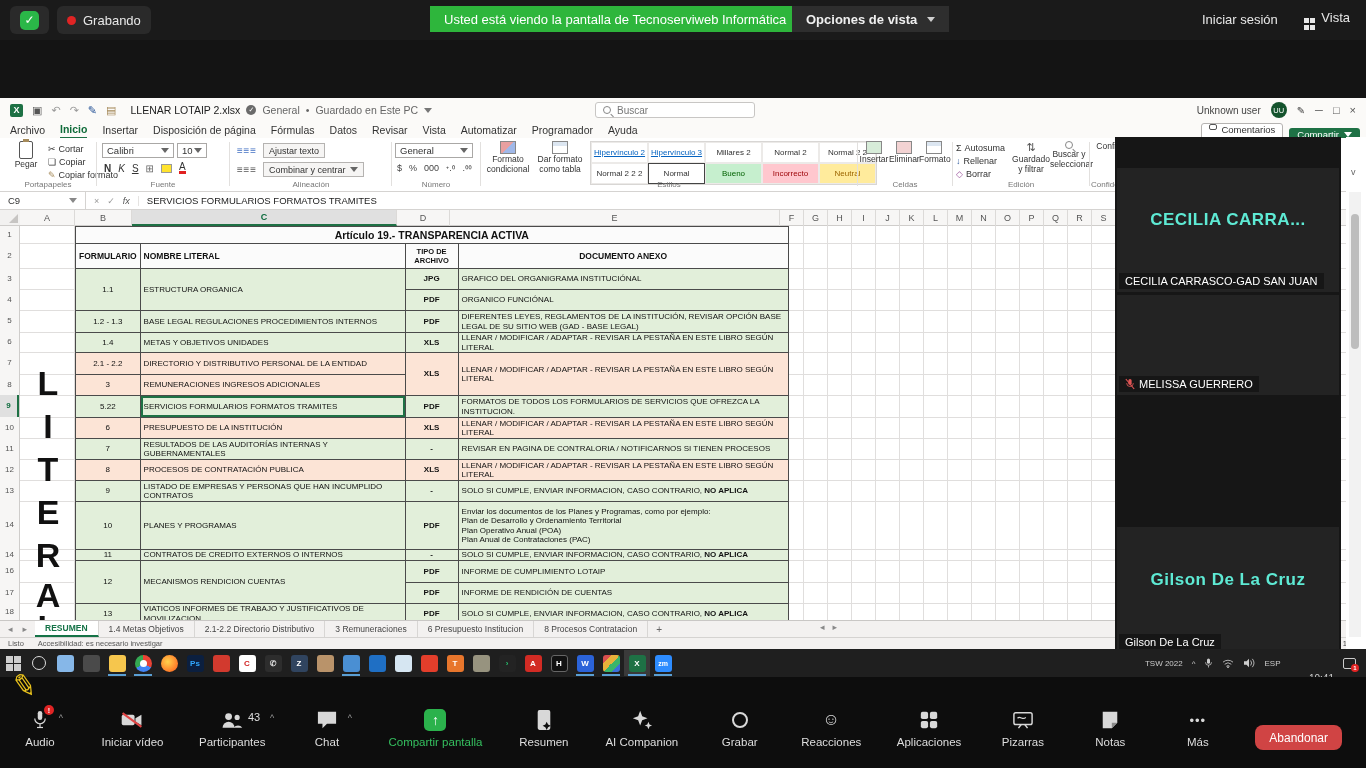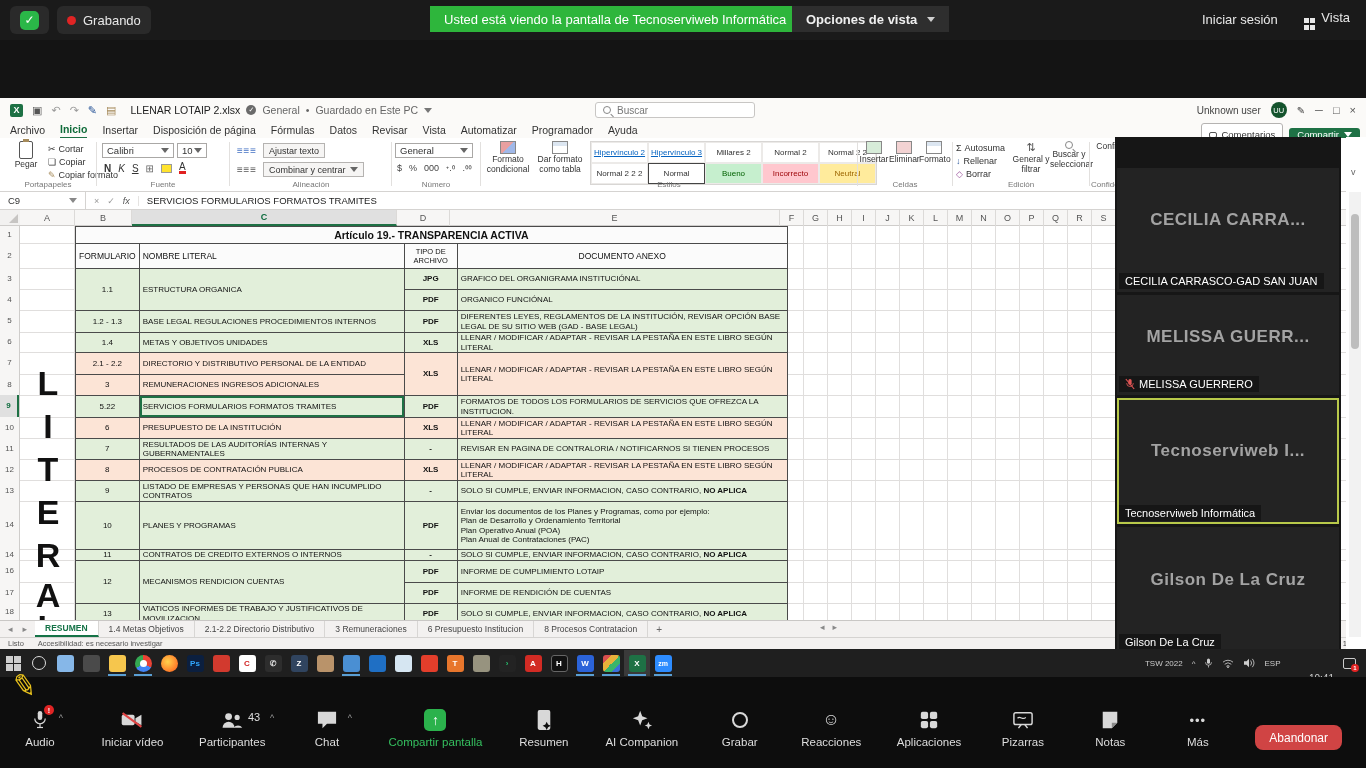--- a/index.html
+++ b/index.html
@@ -31,21 +31,21 @@
   .mag { width:8px; height:8px; border:1.3px solid #888; border-radius:50%; position:relative; flex:0 0 auto; }
   .mag::after { content:""; position:absolute; width:4px; height:1.3px; background:#888; transform:rotate(45deg); left:6px; top:8px; }
   .xl-title-r { position:absolute; right:10px; top:0; height:24px; display:flex; align-items:center; gap:10px; font-size:10px; color:#444; }
   .avatar { width:16px; height:16px; border-radius:50%; background:#14532d; color:#fff; font-size:7.5px; display:flex; align-items:center; justify-content:center; }
   .winbtn { font-size:11px; color:#555; }
 
   .xl-menu { position:absolute; left:0; top:24px; width:1366px; height:16px; background:#fbfaf8; display:flex; align-items:center; gap:15px; padding-left:10px; font-size:10.5px; color:#333; }
   .mtab { line-height:15px; }
   .mtab.active { color:#0f6b3a; border-bottom:2px solid #1e7145; font-weight:bold; }
   .menu-r { position:absolute; right:6px; top:1px; display:flex; gap:6px; align-items:center; }
-  .cmt { border:1px solid #b5b3b1; background:#fff; border-radius:3px; font-size:9.5px; color:#333; padding:0 7px; height:23px; display:flex; align-items:center; gap:4px; }
+  .cmt { border:1px solid #b5b3b1; background:#fff; border-radius:3px; font-size:9.5px; color:#333; padding:0 7px; height:23px; display:flex; gap:4px; }
   .bub { width:8px; height:6px; border:1px solid #555; border-radius:2px; position:relative; }
   .share-btn { background:#1e7145; color:#fff; border-radius:3px; font-size:9.5px; height:14px; display:flex; align-items:center; padding:0 8px; gap:5px; }
 
   .ribbon { position:absolute; left:0; top:40px; width:1366px; height:54px; background:#fff; border-bottom:1px solid #d5d3d1; font-size:9px; color:#333; }
   .grp { position:absolute; top:0; height:53px; }
   .grp-lbl { position:absolute; bottom:2px; left:0; right:0; text-align:center; font-size:8px; color:#777; }
   .gdiv { position:absolute; top:4px; width:1px; height:44px; background:#e2e0de; }
   .clip-ic { width:14px; height:18px; border:1.3px solid #555; border-radius:2px; background:#fff; position:relative; margin:0 auto; }
   .clip-ic::before { content:""; position:absolute; left:3px; top:-3px; width:6px; height:3px; background:#a58a5a; }
   .mini { display:flex; align-items:center; gap:3px; height:11px; white-space:nowrap; }
@@ -82,21 +82,21 @@
   .rn.sel { background:#e0e0e0; color:#0c6b3d; font-weight:bold; border-right:2px solid #1e7145; }
   .glines i { position:absolute; left:20px; right:0; height:1px; background:#e0dedd; }
   .vlines { position:absolute; left:780px; top:0; width:340px; height:394px;
     background:repeating-linear-gradient(90deg, transparent 0 23px, #e0dedd 23px 24px); }
   .vA { position:absolute; left:74px; top:0; width:1px; height:394px; background:#e0dedd; }
   .vword span { position:absolute; left:30px; width:36px; text-align:center; font-size:34px; font-weight:bold; color:#111; line-height:1; }
 
   table.lotaip { position:absolute; left:75px; top:0; border-collapse:collapse; table-layout:fixed; z-index:2; background:#fff; }
   .lotaip td { border:1px solid #4a4a4a; font-size:8px; color:#111; padding:0 3px; line-height:1.2; overflow:hidden; }
   .lotaip .ttl { text-align:center; font-weight:bold; font-size:10.5px; background:#fbfbfb; }
-  .lotaip .hdr td { font-weight:normal; text-align:left; font-size:8.5px; background:#fbfbfb;margin-top:40px; }
+  .lotaip .hdr td { font-weight:bold; text-align:left; font-size:8.5px; background:#fbfbfb;margin-top:40px; }
   .lotaip .hdr .cc { text-align:center; }
   .frm { text-align:center; }
   .tip { text-align:center; font-weight:bold; }
   .jpg { color:#0070c0; } .pdf { color:#e02020; } .xls { color:#1faa53; } .dash { color:#e02020; }
   .bgG { background:#e2efda; } .bgS { background:#fce4d6; }
   .pre { white-space:pre-line; }
   .selcell { box-shadow:inset 0 0 0 2px #1e7145; }
   .small { font-size:7.5px; }
 
   .shtabs { position:absolute; left:0; top:522px; width:1366px; height:17px; background:#f3f1f0; border-top:1px solid #c9c7c5; display:flex; align-items:center; font-size:8.5px; color:#444; }
@@ -105,21 +105,21 @@
   .stab.active { background:#fff; color:#157347; font-weight:bold; border-bottom:2px solid #157347; }
   .addtab { margin-left:8px; color:#666; font-size:10px; }
   .hscroll { position:absolute; left:820px; top:524px; color:#888; font-size:9px; display:flex; gap:8px; }
 
   .statusbar { position:absolute; left:0; top:539px; width:1366px; height:12px; background:#f3f1f0; border-top:1px solid #d5d3d1; display:flex; align-items:center; gap:14px; padding:0 8px; font-size:7.5px; color:#555; }
   .zoomlvl { position:absolute; right:4px; top:1px; font-size:7.5px; color:#444; }
 
   
   .panel { position:absolute; left:1115px; top:137px; width:226px; height:519px; background:#161616; z-index:20; }
   .tile { position:absolute; left:2px; width:222px; background:#232323; }
-  .tile .big { position:absolute; left:0; right:0; top:42%; transform:translateY(-50%); text-align:center; color:#a3a3a3; font-weight:bold; font-size:17px; letter-spacing:0.5px; white-space:nowrap; overflow:hidden; }
+  .tile .big { position:absolute; left:0; right:0; top:42%; transform:translateY(-50%); text-align:center; color:#5eead4; font-weight:bold; font-size:17px; letter-spacing:0.5px; white-space:nowrap; overflow:hidden; }
   .tile .tag { position:absolute; left:2px; bottom:3px; background:rgba(15,15,15,0.65); color:#fff; font-size:11px; padding:2px 6px; display:flex; align-items:center; gap:4px; white-space:nowrap; max-width:216px; overflow:hidden; }
   .tile.speaking { outline:2px solid #b8c94a; outline-offset:-2px; }
 
   .vscroll { position:absolute; left:1346px; top:137px; width:20px; height:519px; background:#fff; z-index:15; }
   .vs-chev { position:absolute; left:5px; top:30px; color:#666; font-size:9px; }
   .vs-track { position:absolute; left:3px; top:55px; width:12px; height:445px; background:#f2f2f2; }
   .vs-thumb { position:absolute; left:2px; top:22px; width:8px; height:135px; background:#bdbdbd; border-radius:4px; }
 
   
   .taskbar { position:absolute; left:0; top:649px; width:1366px; height:28px; background:#1f1f1f; z-index:30; display:flex; align-items:center; }
@@ -354,21 +354,21 @@
             </span>
           <span class="mini">
               <span style="color:#2b579a">↓</span>
               <span>Rellenar</span>
             </span>
           <span class="mini">
               <span style="color:#a05aa0">◇</span>
               <span>Borrar</span>
             </span>
         </div>
-        <div class="bigbtn" style="left:58px;width:38px"><span style="font-size:11px;color:#555">⇅</span><br><span>General y filtrar</span></div>
+        <div class="bigbtn" style="left:58px;width:38px"><span style="font-size:11px;color:#555">⇅</span><br><span>Guardado y filtrar</span></div>
         <div class="bigbtn" style="left:96px;width:38px"><span class="mag" style="margin:0 auto;display:block"></span><span>Buscar y seleccionar</span></div>
         <div class="grp-lbl">Edición</div>
       </div>
       <i class="gdiv" style="left:1089px"></i>
       <div class="grp" style="left:1091px;width:30px;overflow:hidden">
         <div class="bigbtn" style="left:0;width:40px"><span>Confide</span></div>
         <div class="grp-lbl" style="text-align:left">Confide</div>
       </div>
       <span style="position:absolute;right:6px;bottom:2px;color:#666;font-size:9px">v</span>
     </div>
@@ -604,35 +604,28 @@
   </div>
 
   <div class="panel">
     <div class="tile" style="top:31px;height:124px">
       <div class="big">CECILIA CARRA...</div>
       <div class="tag">
           <span>CECILIA CARRASCO-GAD SAN JUAN</span>
         </div>
     </div>
     <div class="tile" style="top:158px;height:100px">
-      <div class="big">MELISSA GUERR...</div>
       <div class="tag">
         <svg width="10" height="12" viewBox="0 0 12 14">
             <rect x="4" y="1" width="4" height="7" rx="2" fill="#e05555"></rect>
             <path d="M2 6a4 4 0 0 0 8 0" stroke="#e05555" fill="none"></path>
             <line x1="1" y1="1" x2="11" y2="13" stroke="#e05555" stroke-width="1.4"></line>
           </svg>
         <span>MELISSA GUERRERO</span>
       </div>
-    </div>
-    <div class="tile speaking" style="top:261px;height:126px">
-      <div class="big">Tecnoserviweb I...</div>
-      <div class="tag">
-          <span>Tecnoserviweb Informática</span>
-        </div>
     </div>
     <div class="tile" style="top:390px;height:126px">
       <div class="big">Gilson De La Cruz</div>
       <div class="tag">
           <span>Gilson De La Cruz</span>
         </div>
     </div>
   </div>
 
   <div class="vscroll">

